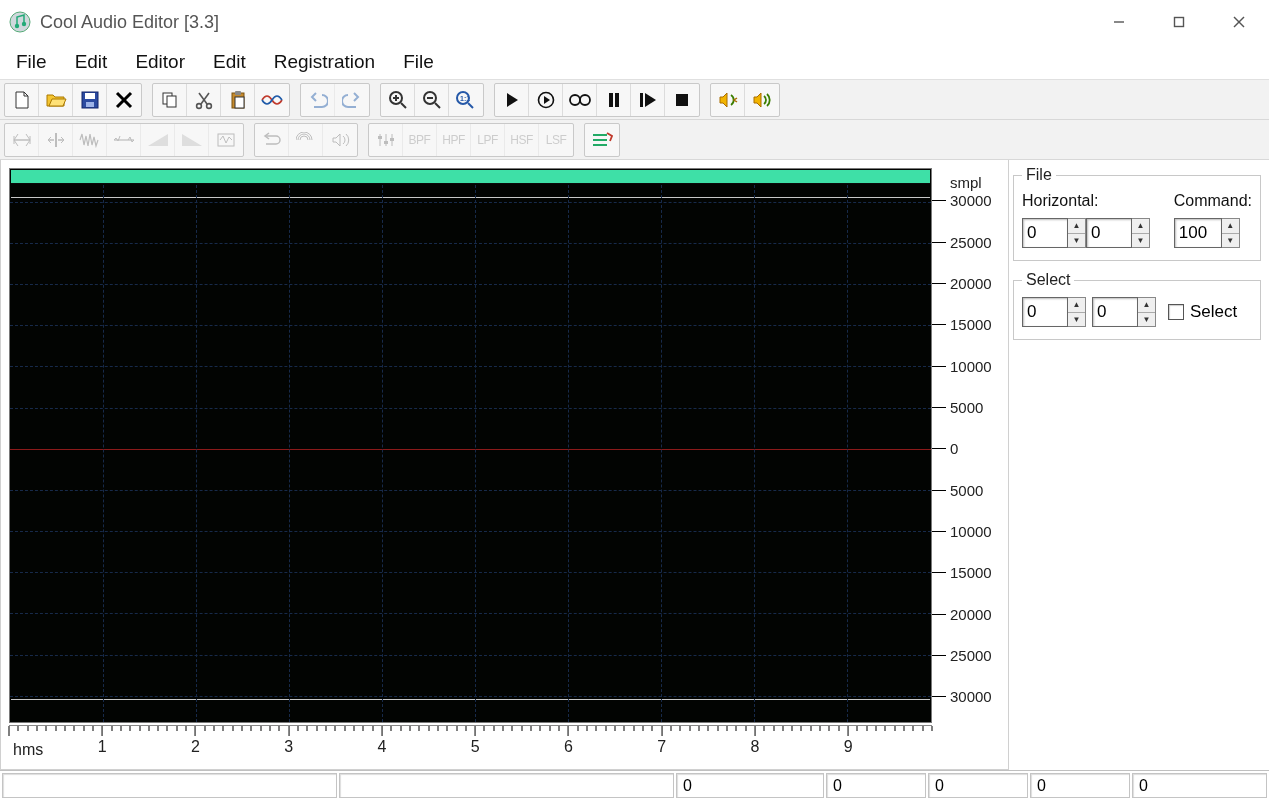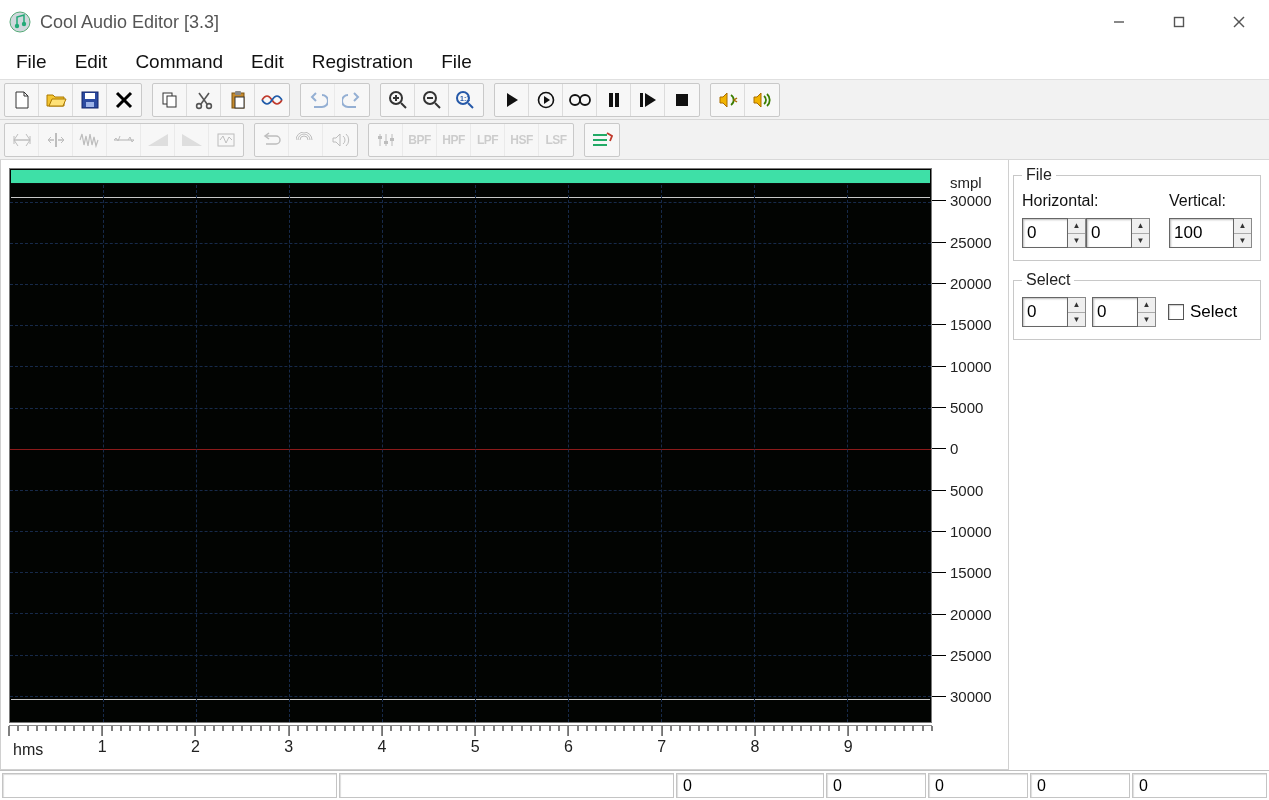--- a/index.html
+++ b/index.html
@@ -16,21 +16,21 @@
   .menubar { height: 36px; display: flex; align-items: center; padding: 0 4px; gap: 4px; font-size: 19px; border-bottom:1px solid #e0e0e0;}
   .menubar .menu-item { padding: 4px 12px; color:#111; }
 
   
   .toolbar { height: 40px; background: #f2f2f2; display: flex; align-items: center; padding: 2px 4px; gap:0; border-bottom:1px solid #d8d8d8;}
   .tb-group { display:flex; border:1px solid #c9c9c9; border-radius:2px; margin-right:10px; background:#f7f7f7;}
   .tb-btn { width:34px; height:32px; display:flex; align-items:center; justify-content:center; border-right:1px solid #dcdcdc; position:relative;}
   .tb-btn:last-child { border-right:none; }
   .tb-btn.disabled { opacity:0.45; }
   .tb-btn svg { pointer-events:none; }
-  .tb-text { font-size:12px; font-weight:bold; color:#333; letter-spacing:-0.5px;}
+  .tb-text { font-size:12px; font-weight:normal; color:#333; letter-spacing:-0.5px;}
   .tb-btn.disabled .tb-text { color:#999; }
 
   
   .main { display:flex; height: calc(800px - 44px - 36px - 40px - 40px - 30px); }
   .wave-area { flex:1; padding:8px 4px 4px 8px; position:relative; border:1px solid #d0d0d0; border-top:none; display:flex; flex-direction:column;}
   .side-panel { width:260px; padding:6px 8px 4px 4px; }
 
   
   .wave-box { flex:1; position:relative; display:flex; }
   .wave-canvas { flex:1; background:#020402; position:relative; border:1px solid #7a7a7a; overflow:hidden;}
@@ -101,21 +101,21 @@
           <line x1="1" y1="1" x2="11" y2="11" stroke="#555" stroke-width="1.4"></line>
           <line x1="11" y1="1" x2="1" y2="11" stroke="#555" stroke-width="1.4"></line>
         </svg>
       </div>
   </div>
 </div>
 
 <div class="menubar">
   <div class="menu-item">File</div>
   <div class="menu-item">Edit</div>
-  <div class="menu-item">Command</div>
+  <div class="menu-item">Editor</div>
   <div class="menu-item">Edit</div>
   <div class="menu-item">Registration</div>
   <div class="menu-item">File</div>
 </div>
 
 <div class="toolbar">
   <div class="tb-group">
     <div class="tb-btn">
         <svg width="20" height="20" viewBox="0 0 20 20">
           <path d="M4 2h8l4 4v12H4z" fill="#fff" stroke="#333"></path>
@@ -784,23 +784,23 @@
             <div class="spin">
               <input value="0" style="">
               <div class="arrows">
                   <div>▲</div>
                   <div>▼</div>
                 </div>
             </div>
           </div>
         </div>
         <div class="gb-col" style="margin-left:auto;">
-          <span class="gb-label">Vertical:</span>
+          <span class="gb-label">Command:</span>
           <div class="spin">
-            <input style="width: 65px;" value="100">
+            <input style="width: 48px;" value="100">
             <div class="arrows">
                 <div>▲</div>
                 <div>▼</div>
               </div>
           </div>
         </div>
       </div>
     </fieldset>
 
     <fieldset class="groupbox">

